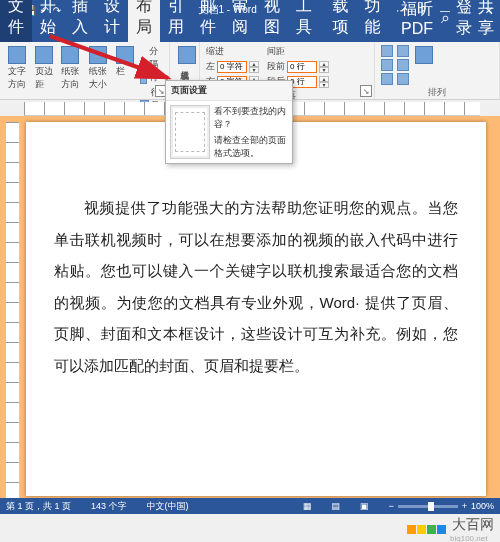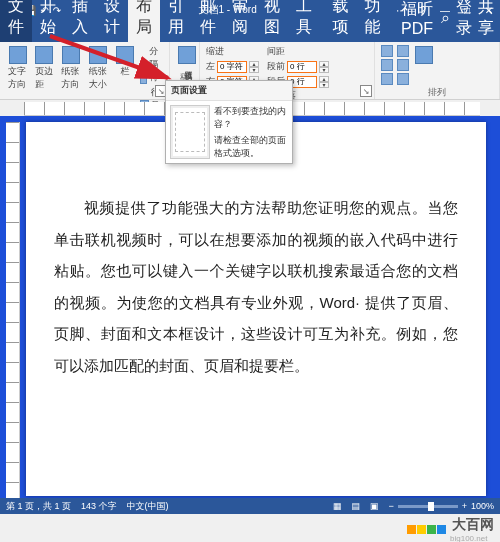--- a/index.html
+++ b/index.html
@@ -12,32 +12,32 @@
 .menubar{height:22px;background:#2b579a;display:flex;align-items:flex-end;font-size:16px;color:#fff}
 .menubar .tab{padding:4px 8px;cursor:pointer}
 .menubar .tab.file{background:#1e3f73}
 .menubar .tab.active{background:#f3f3f3;color:#333}
 .menubar .spacer{flex:1}
 .menubar .right{display:flex;align-items:center;gap:6px;padding-right:6px;padding-bottom:3px}
 .ribbon{height:58px;background:#f3f3f3;border-bottom:1px solid #d0d0d0;display:flex;font-size:9px;color:#444;position:relative}
 .group{border-right:1px solid #e0e0e0;padding:3px 6px 2px 6px;display:flex;flex-direction:column;position:relative}
 .group .gbody{flex:1;display:flex;gap:4px;align-items:flex-start}
 .group .glabel{text-align:center;font-size:9px;color:#666;padding-top:1px}
-.bigbtn{display:flex;flex-direction:column;align-items:center;gap:1px;cursor:pointer;padding:1px 2px}
+.bigbtn{display:flex;flex-direction:column;align-items:flex-start;gap:1px;cursor:pointer;padding:1px 2px}
 .bigbtn .ic{width:18px;height:18px;background:#70a0d8;border:1px solid #4a7ab0}
 .col{display:flex;flex-direction:column;gap:2px}
 .smrow{display:flex;align-items:flex-end;gap:2px;cursor:pointer}
 .smic{width:12px;height:12px;background:#8ab0dc;border:1px solid #5a8ac0}
 .launcher{position:absolute;right:2px;bottom:2px;width:12px;height:12px;border:1px solid #888;cursor:pointer;background:#fff;display:flex;align-items:center;justify-content:center;font-size:8px;color:#666}
 .ruler-h{height:14px;background:#fff;border-bottom:1px solid #ccc;margin:2px 20px 0 24px;position:relative;background-image:repeating-linear-gradient(to right,#999 0,#999 1px,transparent 1px,transparent 20px)}
-.docarea{position:absolute;left:0;right:0;top:116px;bottom:40px;background:#1d4ed8;display:flex}
+.docarea{position:absolute;left:0;right:0;top:116px;bottom:40px;background:#fdba74;display:flex}
 .ruler-v{width:14px;background:#fff;border-right:1px solid #ccc;margin:6px 0 0 6px;background-image:repeating-linear-gradient(to bottom,#999 0,#999 1px,transparent 1px,transparent 20px)}
 .page{flex:1;margin:6px 14px 6px 6px;background:#fff;box-shadow:0 0 4px rgba(0,0,0,.4);padding:70px 28px 20px 28px;overflow:hidden}
 .page p{font-size:15px;line-height:2.1;color:#222;text-align:justify;text-indent:2em}
-.statusbar{position:absolute;left:0;right:0;bottom:28px;height:16px;background:#2b579a;color:#fff;font-size:9px;display:flex;align-items:center;padding:0 6px;gap:10px}
+.statusbar{position:absolute;left:0;right:0;bottom:28px;height:16px;background:#2b579a;color:#fff;font-size:9px;display:flex;align-items:center;padding:0 6px;gap:20px}
 .statusbar .sp{flex:1}
 .zoom{display:flex;align-items:center;gap:4px}
 .zslider{width:60px;height:3px;background:#7a99c8;position:relative}
 .zslider::after{content:"";position:absolute;left:50%;top:-3px;width:6px;height:9px;background:#fff}
 .popup{position:absolute;left:165px;top:80px;width:128px;background:#fff;border:1px solid #b0b0b0;box-shadow:2px 2px 5px rgba(0,0,0,.25);font-size:9px;color:#333;z-index:20}
 .popup .ptitle{padding:3px 5px;background:#f5f5f5;border-bottom:1px solid #e0e0e0;font-weight:bold}
 .popup .pbody{display:flex;gap:4px;padding:4px}
 .popup .thumb{width:40px;height:54px;background:#fff;border:1px solid #ccc;box-shadow:inset 0 0 0 2px #eee;position:relative}
 .popup .thumb::before{content:"";position:absolute;left:4px;right:4px;top:6px;bottom:6px;border:1px dashed #bbb}
 .popup .ptxt{flex:1;line-height:1.4}
@@ -265,16 +265,16 @@
 </div>
 
 <div class="watermark">
   <div class="wm-logo">
     <span style="background:#ff9c00"></span>
       <span style="background:#ffcc00;align-self:flex-end"></span>
     <span style="background:#3bb44a"></span>
       <span style="background:#1e88e5;align-self:flex-end"></span>
   </div>
   <div>
-    <div style="font-weight:bold">大百网</div>
+    <div style="font-weight:normal">大百网</div>
     <div class="wm-sub">big100.net</div>
   </div>
 </div>
 
 </body></html>

